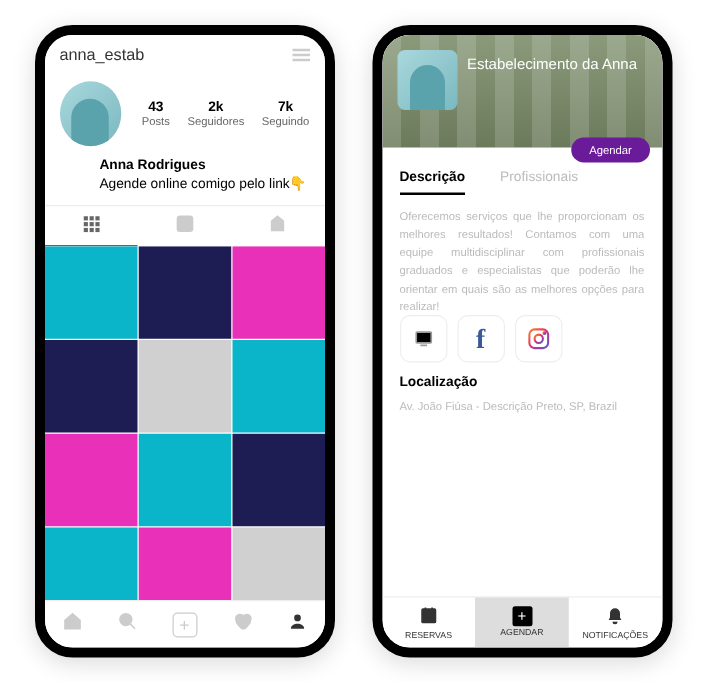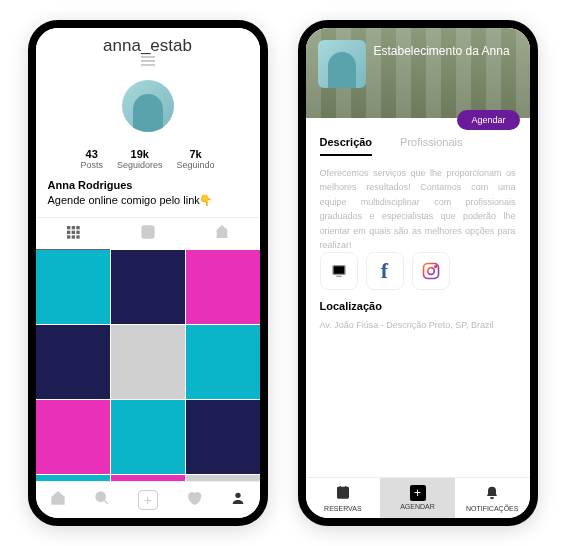--- a/index.html
+++ b/index.html
@@ -1,31 +1,31 @@
 <!DOCTYPE html>
 <html><head>
 <meta charset="utf-8">
 <style>
 * { margin: 0; padding: 0; box-sizing: border-box; font-family: -apple-system, BlinkMacSystemFont, sans-serif; }
 body { background: #fff; padding: 20px; display: flex; gap: 30px; justify-content: center; }
 .phone { width: 240px; height: 506px; background: #fff; border-radius: 30px; border: 8px solid #000; overflow: hidden; position: relative; box-shadow: 0 4px 20px rgba(0,0,0,0.15); }
 .phone-inner { width: 100%; height: 100%; overflow: hidden; display: flex; flex-direction: column; background: #fff; }
 
 
-.ig-header { display: flex; justify-content: space-between; align-items: center; padding: 8px 12px; font-size: 17px; flex-direction: column; }
+.ig-header { display: flex; justify-content: space-between; align-items: center; padding: 8px 12px; font-size: 13px; }
 .ig-username { font-weight: 400; color: #333; }
 .ig-burger { display: flex; flex-direction: column; gap: 2px; }
 .ig-burger span { width: 14px; height: 2px; background: #ccc; }
-.ig-profile-row { display: flex; align-items: center; padding: 6px 12px; gap: 16px; flex-direction: column; }
+.ig-profile-row { display: flex; align-items: center; padding: 6px 12px; gap: 16px; }
 .ig-avatar { width: 52px; height: 52px; border-radius: 50%; background: linear-gradient(135deg, #a8d8dc, #7bb8c0); position: relative; overflow: hidden; }
 .ig-avatar::after { content: ""; position: absolute; bottom: 0; left: 50%; transform: translateX(-50%); width: 30px; height: 38px; background: #5ba3ac; border-radius: 15px 15px 0 0; }
 .ig-stats { display: flex; gap: 14px; flex: 1; justify-content: center; }
 .ig-stat { text-align: center; font-size: 9px; color: #666; }
 .ig-stat-num { font-weight: 700; color: #000; font-size: 11px; display: block; }
-.ig-bio { padding: 2px 12px 8px; font-size: 11px; line-height: 1.4; }
+.ig-bio { padding: 2px 12px 8px; font-size: 11px; line-height: 1.4; margin-left: 32px; }
 .ig-bio-name { font-weight: 700; }
 .ig-bio-link { color: #0dbcc8; }
 .ig-tabs { display: flex; border-top: 1px solid #eee; }
 .ig-tab { flex: 1; text-align: center; padding: 6px; color: #ccc; font-size: 14px; }
 .ig-tab.active { color: #666; border-bottom: 1px solid #666; }
 .ig-grid { display: grid; grid-template-columns: repeat(3, 1fr); gap: 1px; flex: 1; overflow: hidden; }
 .ig-cell { aspect-ratio: 1; }
 .c-teal { background: #0ab5c9; }
 .c-navy { background: #1d1d54; }
 .c-pink { background: #e831b8; }
@@ -76,21 +76,21 @@
         </div>
     </div>
     <div class="ig-profile-row">
       <div class="ig-avatar"></div>
       <div class="ig-stats">
         <div class="ig-stat">
           <span class="ig-stat-num">43</span>
           <span>Posts</span>
         </div>
         <div class="ig-stat">
-          <span class="ig-stat-num">19k</span>
+          <span class="ig-stat-num">2k</span>
           <span>Seguidores</span>
         </div>
         <div class="ig-stat">
           <span class="ig-stat-num">7k</span>
           <span>Seguindo</span>
         </div>
       </div>
     </div>
     <div class="ig-bio">
       <div class="ig-bio-name">Anna Rodrigues</div>

